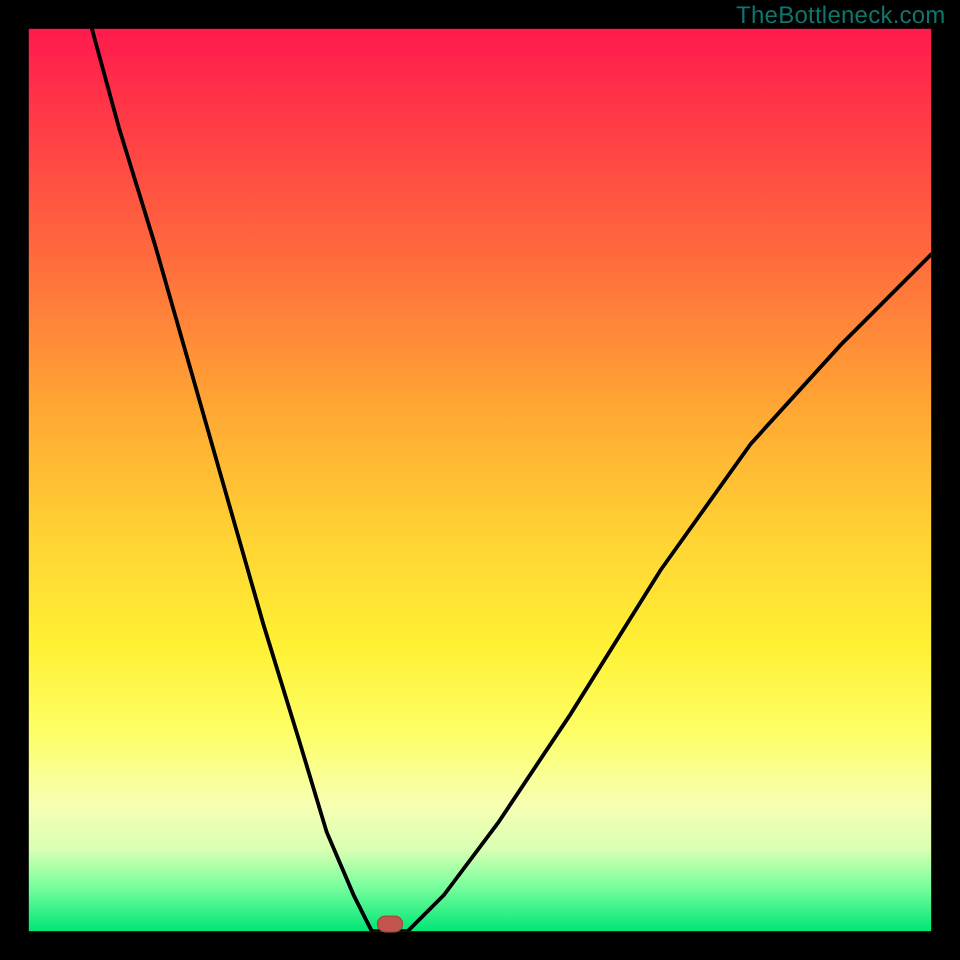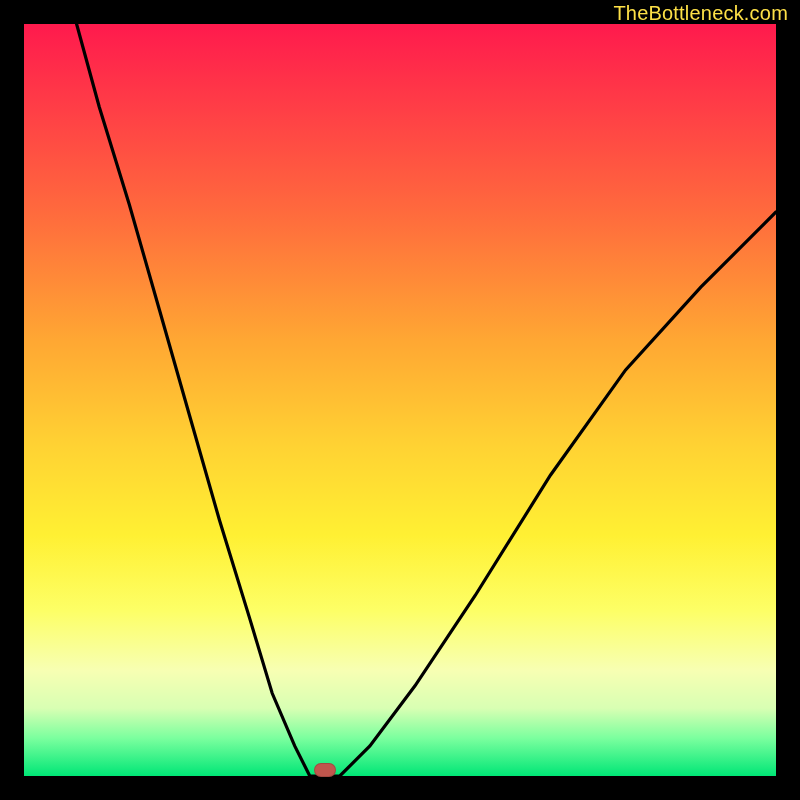--- a/index.html
+++ b/index.html
@@ -36,21 +36,21 @@
       #f7ffb3 86%,
       #d8ffb3 91%,
       #7aff9e 95%,
       #00e676 100%
     );
   }
   .watermark {
     position: absolute;
     top: 2px;
     right: 12px;
-    color: #fde047;
+    color: #0f766e;
     font-size: 20px;
     letter-spacing: 0.2px;
   }
   .marker {
     position: absolute;
     width: 22px;
     height: 14px;
     border-radius: 7px;
     background: #c0564d;
     transform: translate(-50%, -50%);

